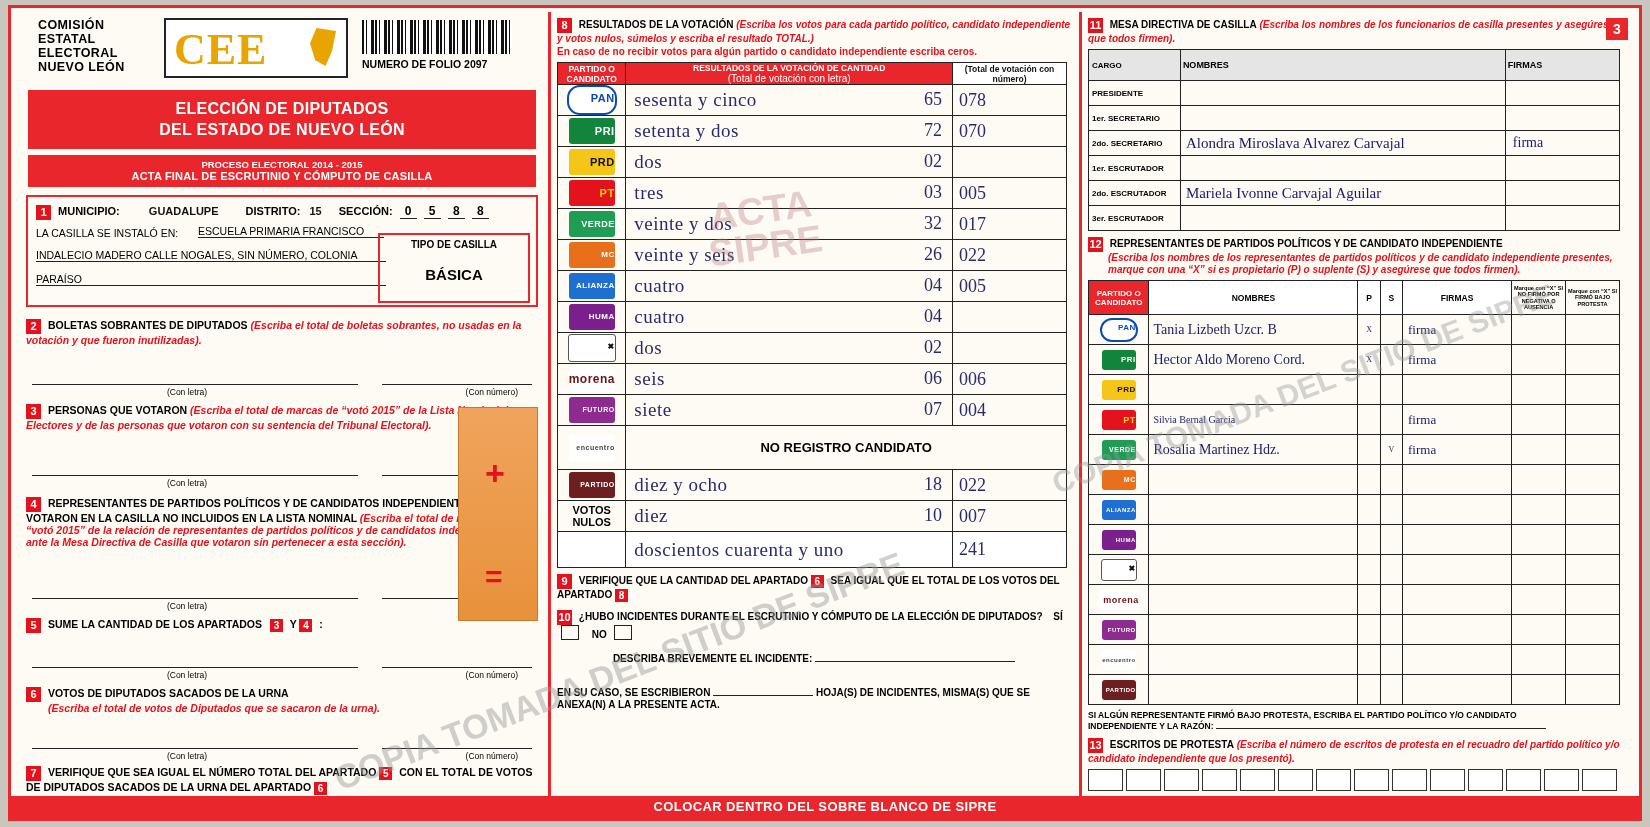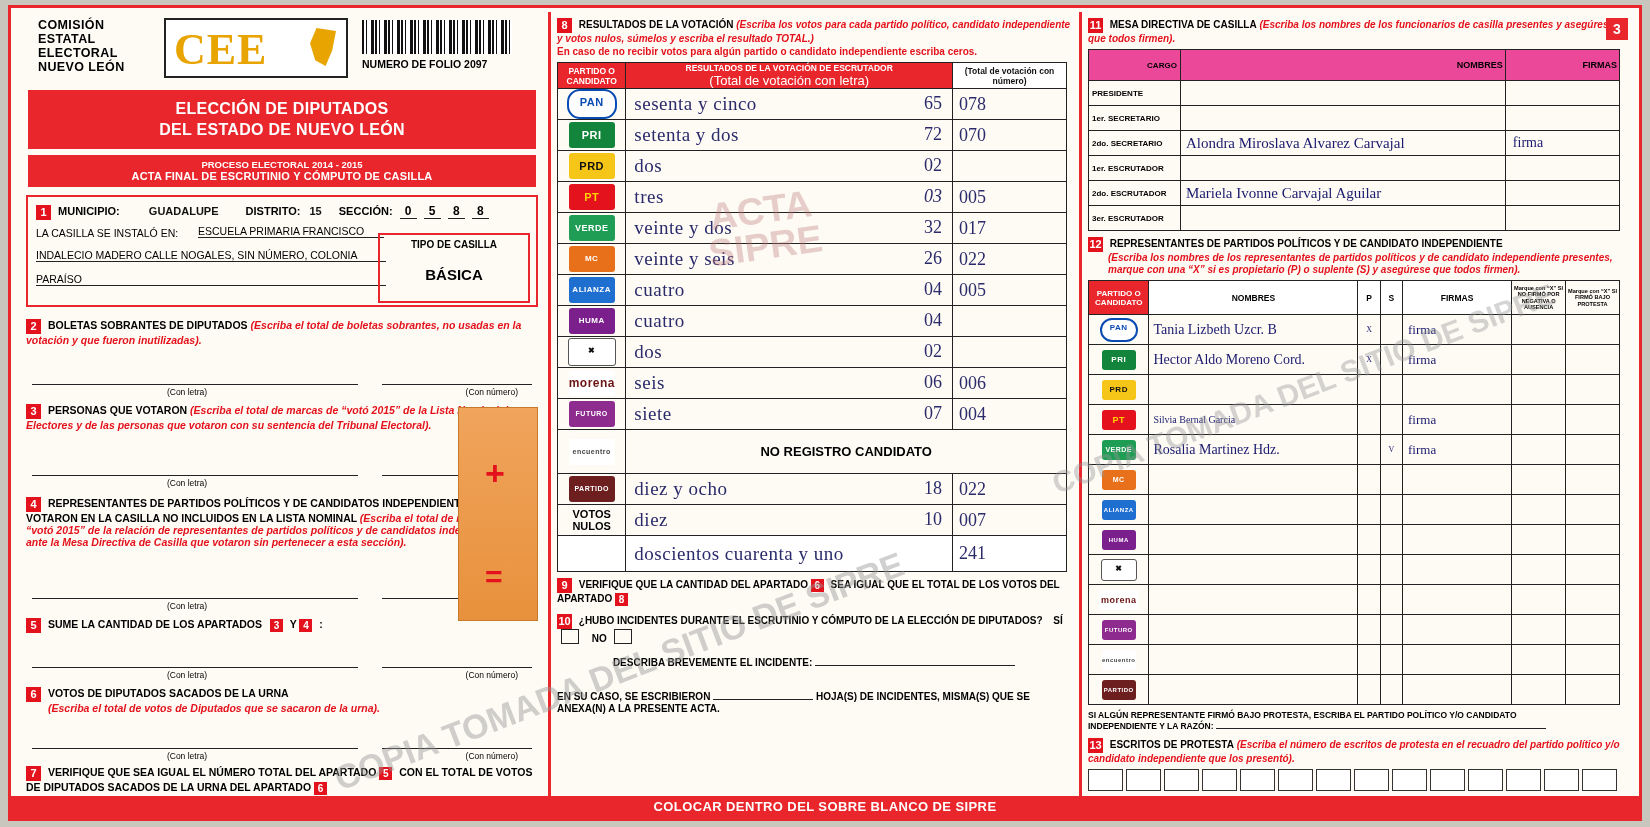--- a/index.html
+++ b/index.html
@@ -86,21 +86,21 @@
   .rowh{height:31px;}
   .cell-party{width:62px;text-align:center;vertical-align:middle;}
   .cell-letra{width:300px;position:relative;}
   .cell-num{width:104px;position:relative;}
   .hw{font-family:"Liberation Serif", serif;font-size:19px;color:#2b2b6b;padding-left:8px;letter-spacing:.5px;}
   .hwn{font-family:"Liberation Serif", serif;font-size:18px;color:#2b2b6b;}
   .total-row td{background:#fff;}
   .total-label{background:#e8262b;color:#fff;font-weight:bold;font-size:12px;text-align:center;}
   
   .logo{display:inline-block;width:46px;height:26px;border-radius:3px;font-size:11px;font-weight:bold;
-        color:#fff;line-height:26px;text-align:center;letter-spacing:.5px;}
+        color:#fff;line-height:26px;text-align:right;letter-spacing:.5px;}
   .l-pan{background:#fff;color:#0a4bb3;border:2px solid #0a4bb3;border-radius:13px;line-height:22px;}
   .l-pri{background:#13843b;color:#fff;}
   .l-prd{background:#f5c518;color:#111;}
   .l-pt{background:#e4121c;color:#ffd400;}
   .l-verde{background:#1f9d55;color:#fff;font-size:9px;}
   .l-mc{background:#e8701a;color:#fff;font-size:8px;}
   .l-nva{background:#1f6fd0;color:#fff;font-size:8px;}
   .l-ph{background:#7a1f8c;color:#fff;font-size:8px;}
   .l-cruz{background:#fff;color:#111;border:1px solid #555;font-size:8px;line-height:24px;}
   .l-morena{background:#fff;color:#6b1513;font-size:12px;font-weight:bold;border:none;}
@@ -109,21 +109,21 @@
   .l-part{background:#6d1f1f;color:#fff;font-size:7px;}
   .small-note{font-size:10px;margin:6px 8px 0 6px;line-height:12px;}
   .inc-box{display:inline-block;width:16px;height:13px;border:1px solid #222;vertical-align:-2px;margin-left:4px;}
   .dots{border-bottom:1px solid #222;display:inline-block;}
   
   .c-head{font-size:10px;margin:6px 10px 4px 6px;line-height:12px;}
   .pagebadge{position:absolute;right:8px;top:6px;background:#e8262b;color:#fff;font-weight:bold;
      width:22px;height:22px;line-height:22px;text-align:center;font-size:14px;}
   .mtbl{margin:2px 8px 0 6px;border-collapse:collapse;width:532px;}
   .mtbl td,.mtbl th{border:1px solid #222;font-size:8.5px;}
-  .mtbl .hdr{background:#ec4899;font-weight:bold;text-align:right;padding:4px 2px;font-size:9px;}
+  .mtbl .hdr{background:#e5e5e5;font-weight:bold;text-align:left;padding:4px 2px;font-size:9px;}
   .mtbl .cargo{width:86px;font-weight:bold;font-size:8px;padding:3px 3px;}
   .mtbl .nom{width:330px;height:22px;}
   .mtbl .fir{width:112px;}
   .rtbl{margin:2px 8px 0 6px;border-collapse:collapse;width:532px;}
   .rtbl td,.rtbl th{border:1px solid #222;font-size:8px;}
   .rtbl .hp{background:#e8262b;color:#fff;font-weight:bold;text-align:center;font-size:8px;padding:3px 1px;}
   .rtbl .hw2{background:#fff;font-weight:bold;text-align:center;font-size:8.5px;padding:3px 1px;}
   .rtbl .tiny{font-size:5.6px;line-height:6.5px;text-align:center;padding:2px 1px;}
   .rtbl .pcell{width:58px;text-align:center;height:27px;}
   .rtbl .ncell{width:214px;}
@@ -291,22 +291,22 @@
       <span class="bold">RESULTADOS DE LA VOTACIÓN</span>
       <span class="it red" style="font-style:italic;font-weight:bold;">(Escriba los votos para cada partido político, candidato independiente y votos nulos, súmelos y escriba el resultado TOTAL.)</span>
       <div class="red bold" style="margin-top:1px;">En caso de no recibir votos para algún partido o candidato independiente escriba ceros.</div>
     </div>
 
     <table class="tbl">
       <tbody>
             <tr>
         <th class="th-red">PARTIDO O CANDIDATO</th>
         <th class="th-red">
-          <span>RESULTADOS DE LA VOTACIÓN DE ESCRUTADOR</span><br>
-          <span style="font-weight:normal;font-size:13px;">(Total de votación con letra)</span>
+          <span>RESULTADOS DE LA VOTACIÓN DE CANTIDAD</span><br>
+          <span style="font-weight:normal;font-size:10px;">(Total de votación con letra)</span>
         </th>
         <th class="th-red" style="background:#fff;color:#111;">(Total de votación con número)</th>
       </tr>
 
       <tr class="rowh">
         <td class="cell-party"><span class="logo l-pan">PAN</span></td>
         <td class="cell-letra"><span class="hw">sesenta y cinco</span><span class="hwn" style="float:right;padding-right:10px;">65</span></td>
         <td class="cell-num"><span class="hwn" style="padding-left:6px;">078</span></td>
       </tr>
       <tr class="rowh">
@@ -314,21 +314,21 @@
         <td class="cell-letra"><span class="hw">setenta y dos</span><span class="hwn" style="float:right;padding-right:10px;">72</span></td>
         <td class="cell-num"><span class="hwn" style="padding-left:6px;">070</span></td>
       </tr>
       <tr class="rowh">
         <td class="cell-party"><span class="logo l-prd">PRD</span></td>
         <td class="cell-letra"><span class="hw">dos</span><span class="hwn" style="float:right;padding-right:10px;">02</span></td>
         <td class="cell-num"><span class="hwn" style="padding-left:6px;"></span></td>
       </tr>
       <tr class="rowh">
         <td class="cell-party"><span class="logo l-pt">PT</span></td>
-        <td class="cell-letra"><span class="hw">tres</span><span class="hwn" style="float:right;padding-right:10px;font-style:italic;">03</span></td>
+        <td class="cell-letra"><span class="hw">tres</span><span class="hwn" style="float:right;padding-right:10px;">03</span></td>
         <td class="cell-num"><span class="hwn" style="padding-left:6px;">005</span></td>
       </tr>
       <tr class="rowh">
         <td class="cell-party"><span class="logo l-verde">VERDE</span></td>
         <td class="cell-letra"><span class="hw">veinte y dos</span><span class="hwn" style="float:right;padding-right:10px;">32</span></td>
         <td class="cell-num"><span class="hwn" style="padding-left:6px;">017</span></td>
       </tr>
       <tr class="rowh">
         <td class="cell-party"><span class="logo l-mc">MC</span></td>
         <td class="cell-letra"><span class="hw">veinte y seis</span><span class="hwn" style="float:right;padding-right:10px;">26</span></td>

